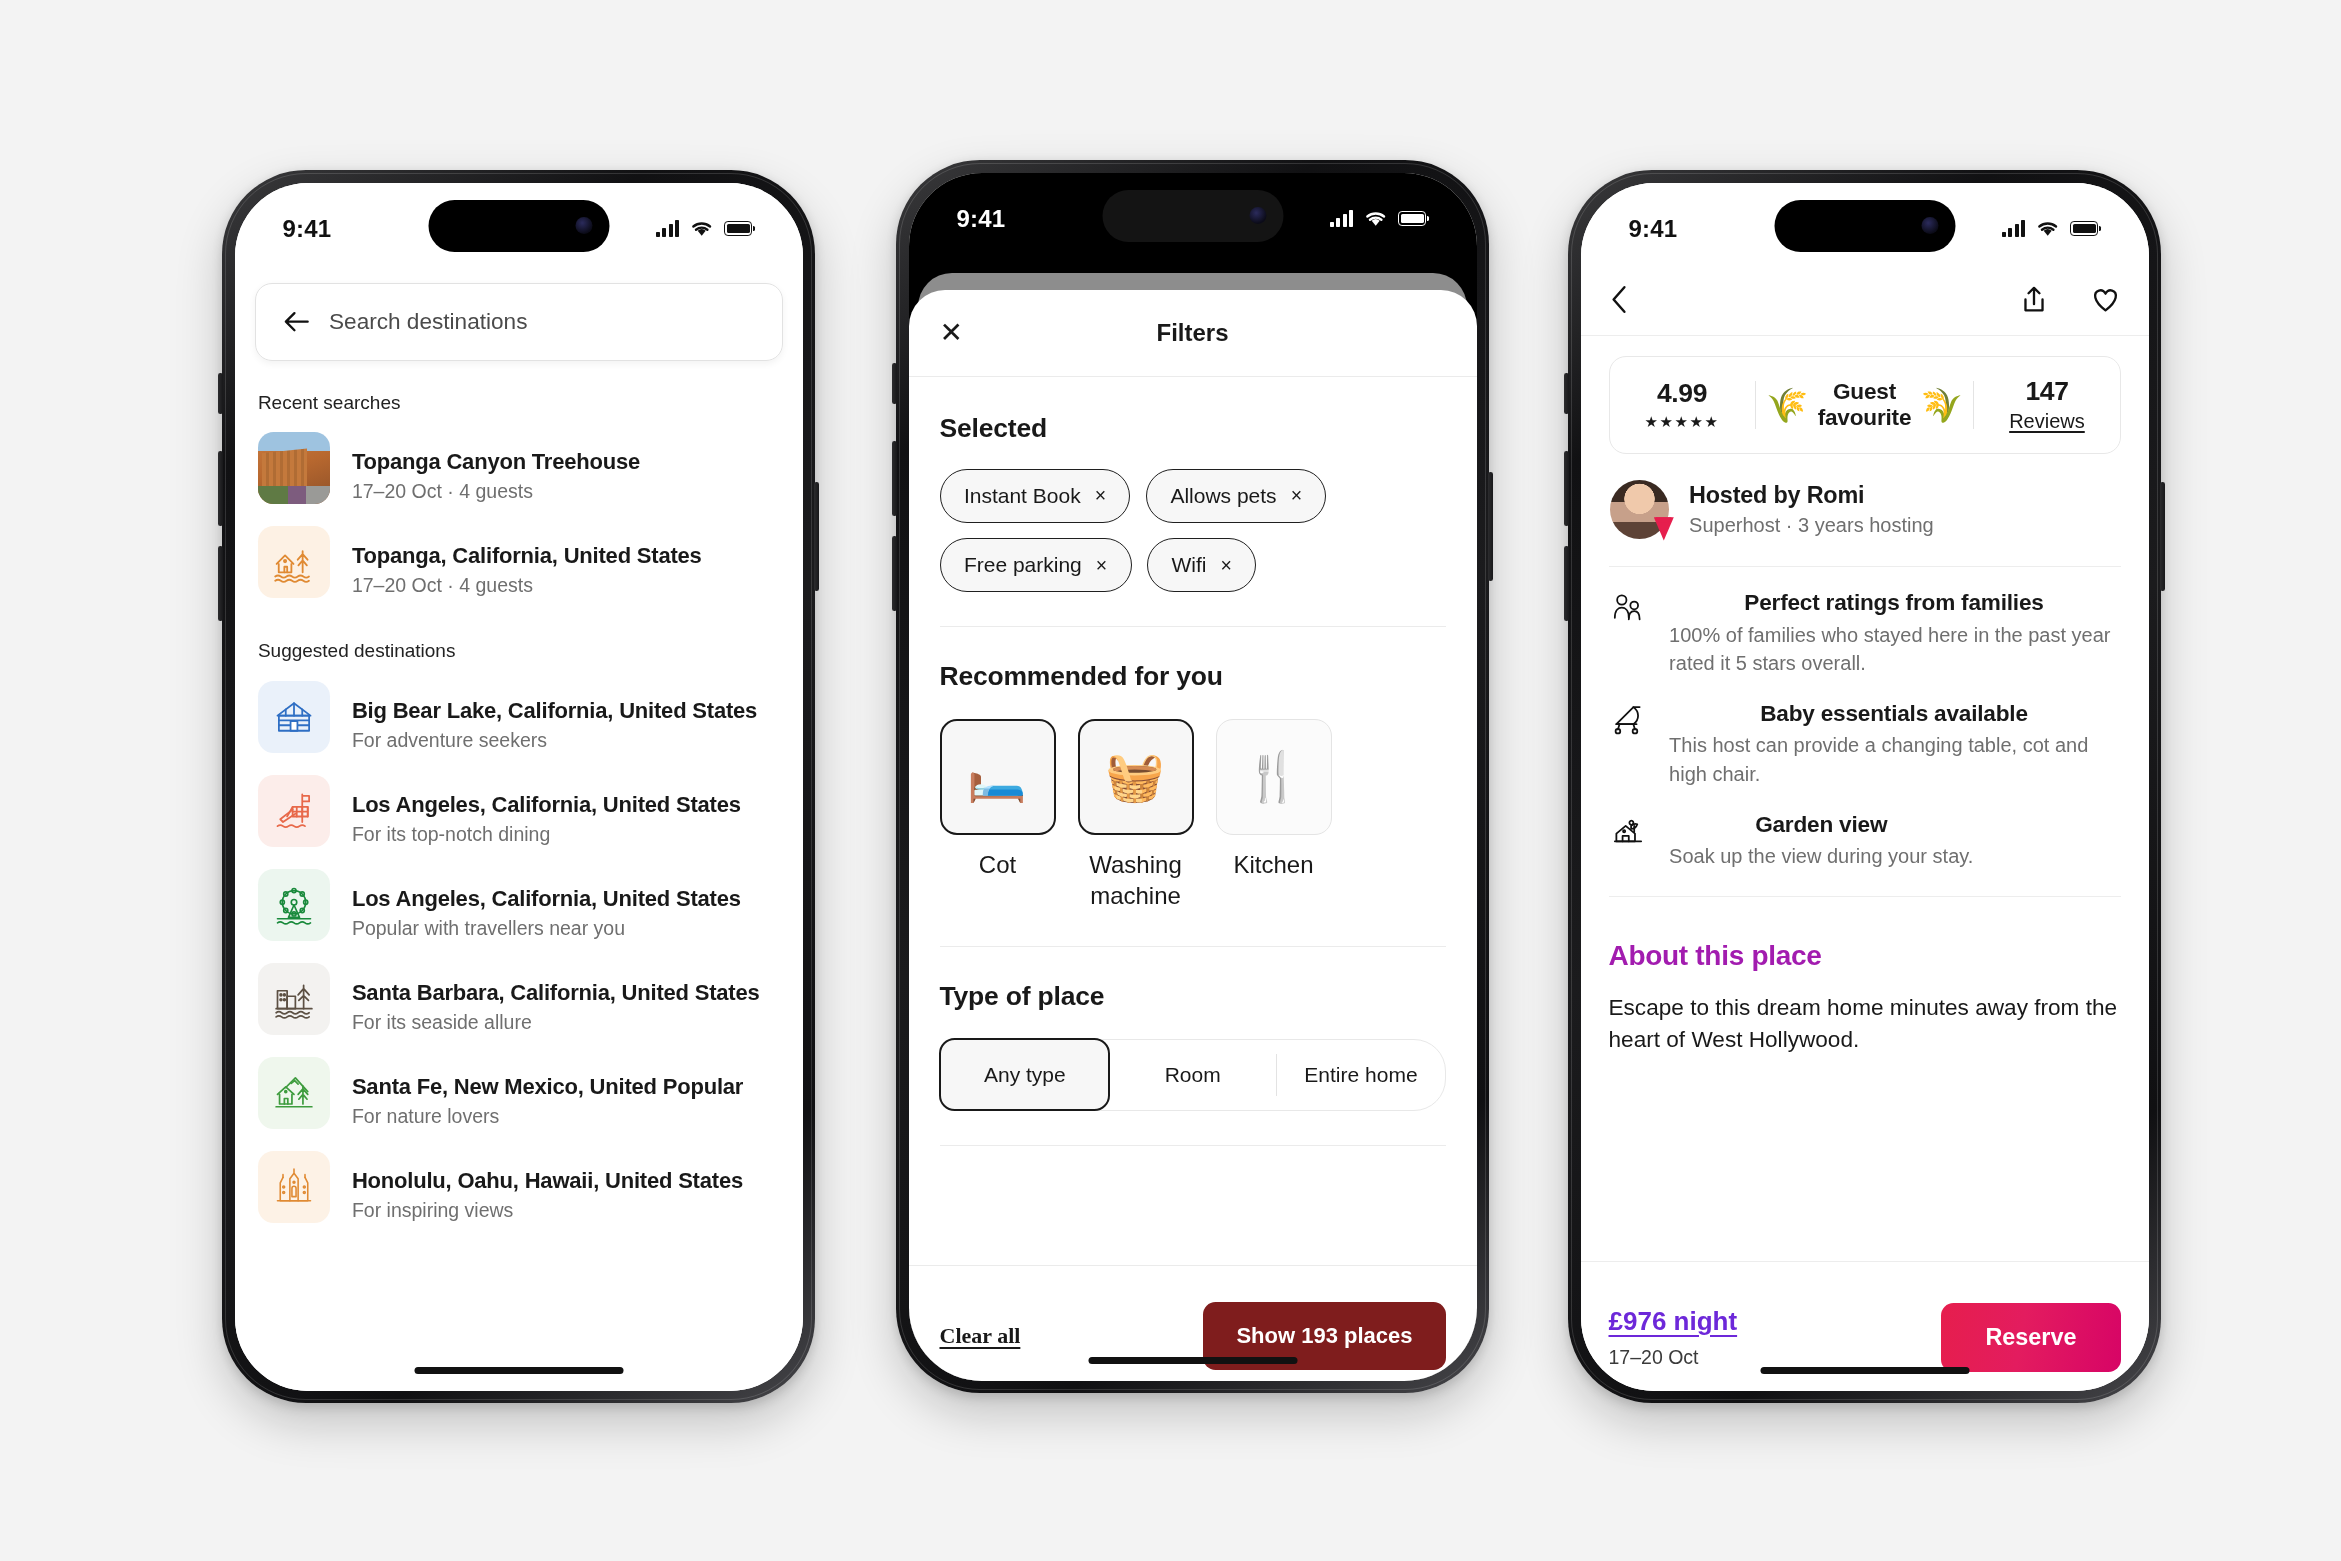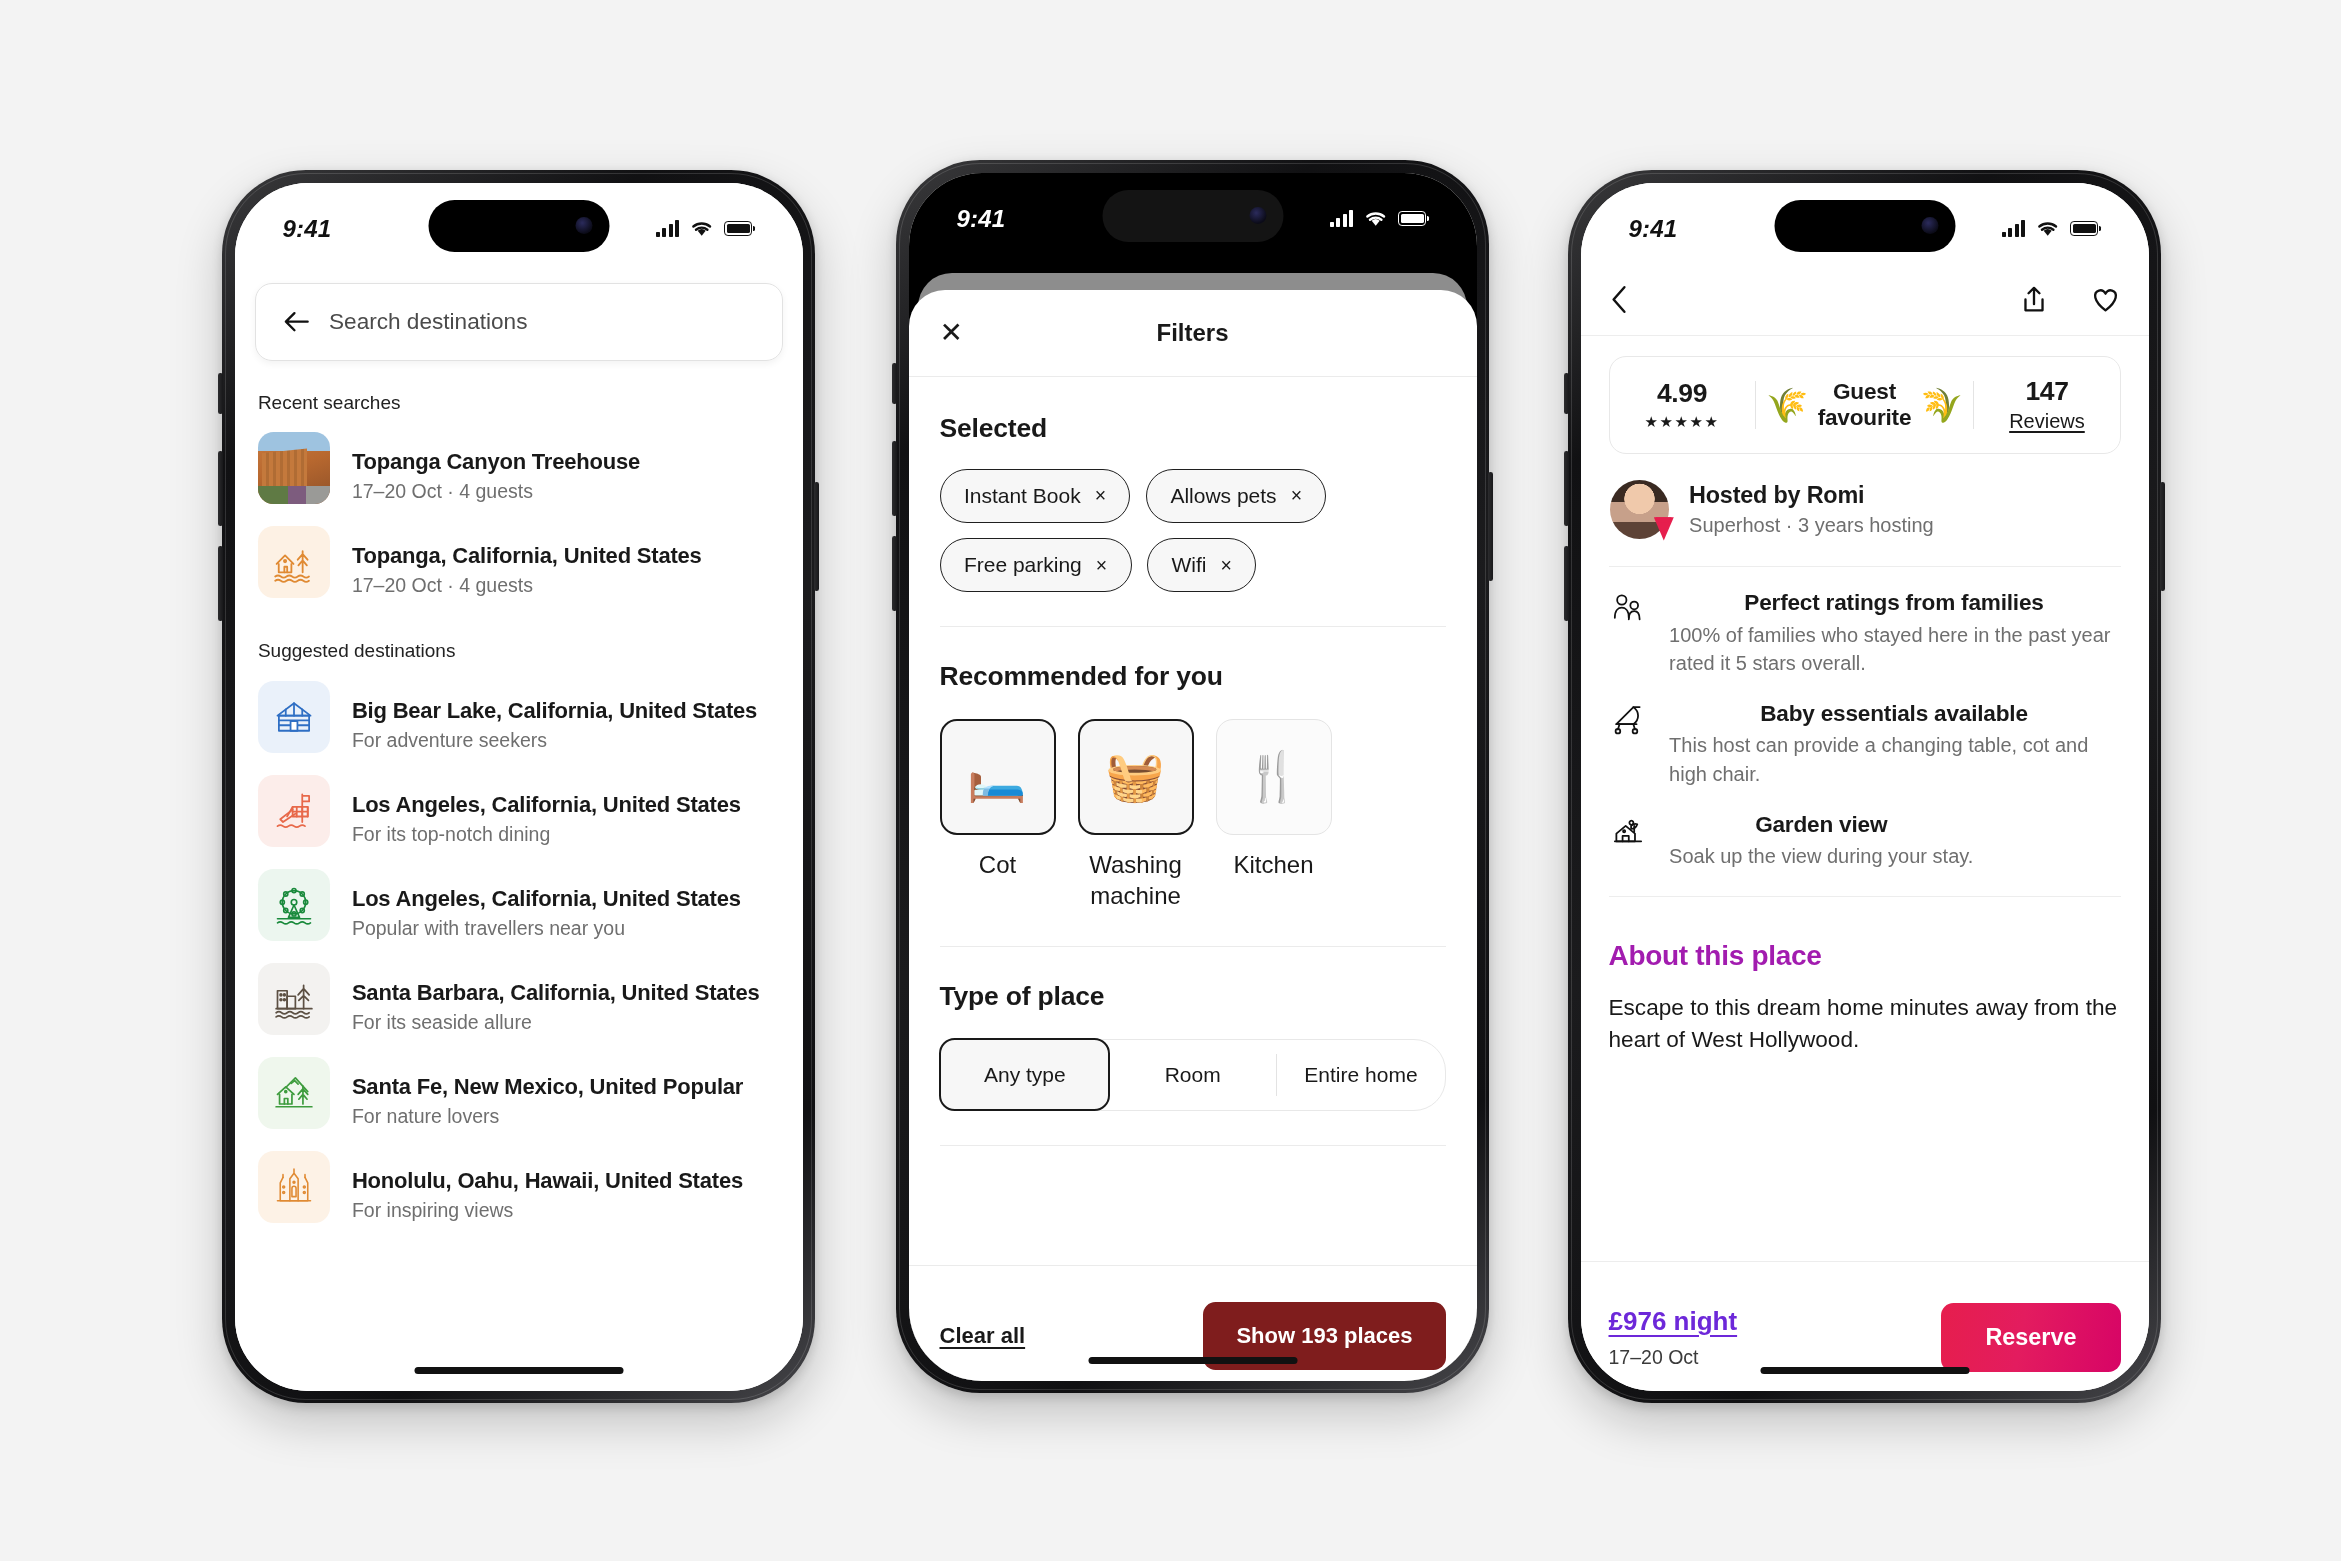--- a/index.html
+++ b/index.html
@@ -36,21 +36,21 @@
 
   #phone1 { left: 222px;  top: 170px; }
   #phone2 { left: 896px; top: 160px; }
   #phone3 { left: 1568px; top: 170px; }
 
   
   .statusbar {
     position:relative; height:81px; display:flex; align-items:center;
     padding: 0 48px; z-index: 40;
   }
-  .statusbar .time { font-size:24px; font-weight:700; letter-spacing:0.2px; margin-top:11px;font-style:italic; }
+  .statusbar .time { font-size:24px; font-weight:700; letter-spacing:0.2px; margin-top:11px; }
   .statusbar .sb-right { margin-left:auto; display:flex; align-items:center; gap:11px; margin-top:11px; }
   .island {
     position:absolute; left:50%; transform:translateX(-50%); top:17px;
     width:181px; height:52px; border-radius:31px; background:#000;
     display:flex; align-items:center; justify-content:flex-end; padding-right:17px;
   }
   .island .lens { width:17px; height:17px; border-radius:50%;
       background: radial-gradient(circle at 40% 35%, #2b2b5c 0%, #0b0b18 70%); }
   .bars { display:flex; align-items:flex-end; gap:2.3px; height:17px; }
   .bars i { display:block; width:3.9px; background:currentColor; border-radius:0.8px; }
@@ -145,21 +145,21 @@
   }
   .seg.active {
     border:2px solid #191919; border-radius:15.6px; background:#f7f7f7; font-weight:400;
     margin:-1.2px;
   }
   .seg-sep { width:1.2px; background:#e3e3e3; margin:14px 0; }
   .sheet-foot {
     flex:0 0 auto; border-top:1.2px solid #ebebeb; padding:26.5px 31px 0;
     display:flex; align-items:center; justify-content:space-between; height:116px;
   }
-  .clear-all { font-size:22px; font-weight:700; color:#191919; text-decoration:underline; text-underline-offset:3.9px; }
+  .clear-all { font-size:22px; font-weight:700; color:#191919; text-decoration:underline; text-underline-offset:3.9px;font-family:Liberation Serif, serif; }
   .show-btn {
     background:#7f1d1d; color:#fff; font-size:22px; font-weight:700;
     padding:21px 33px; border-radius:12.5px; border:none;
   }
 
   
   .p3-body { position:absolute; inset:0; padding-top:81px; background:#fff; display:flex; flex-direction:column; }
   .p3-head {
     height:72px; display:flex; align-items:center; padding:0 28px;
     border-bottom:1.2px solid #ededed; flex:0 0 72px;

